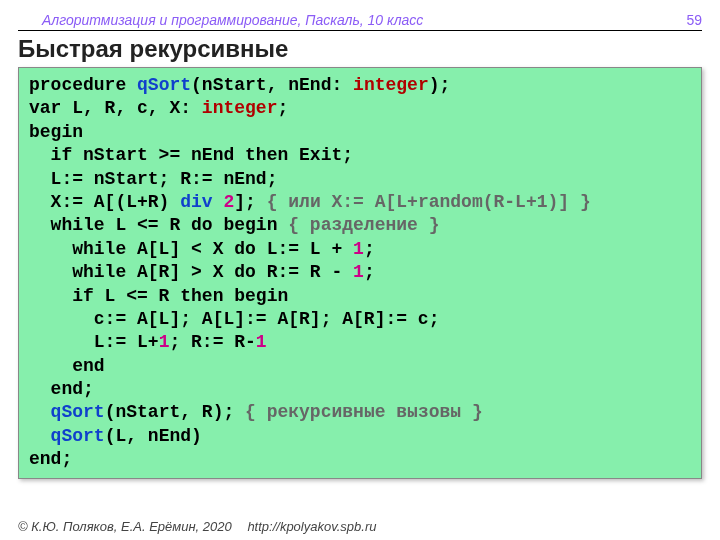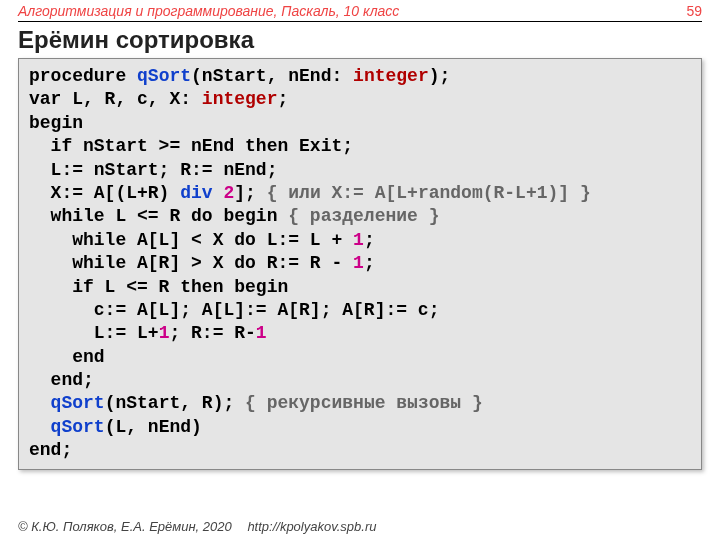--- a/index.html
+++ b/index.html
@@ -8,42 +8,43 @@
   width: 720px;
   height: 540px;
   background: #fff;
   font-family: Arial, sans-serif;
   overflow: hidden;
   position: relative;
 }
 .header {
   display: flex;
   justify-content: space-between;
-  padding: 3px 18px 0 18px;
+  padding: 12px 18px 0 18px;
   font-size: 14px;
   font-style: italic;
-  color: #ef4444;
+  color: #8b5cf6;
+  margin-left: 24px;
 }
 .header .page-num {
   font-style: normal;
   font-weight: normal;
 }
 .divider {
   margin: 2px 18px 0 18px;
   border-top: 1px solid #000;
 }
 .title {
   font-size: 24px;
   font-weight: bold;
   color: #222;
   padding: 4px 18px 2px 18px;
 }
 .code-box {
   margin: 2px 18px 0 18px;
-  background: #e5e5e5;
+  background: #86efac;
   border: 1px solid #888;
   box-shadow: 2px 2px 4px rgba(0,0,0,0.25);
   padding: 6px 10px;
   font-family: "Courier New", monospace;
   font-size: 18px;
   line-height: 1.3;
   font-weight: bold;
   color: #000;
   white-space: pre;
 }
@@ -64,21 +65,21 @@
 </style>
 </head>
 <body>
 
 <div class="header">
   <span>Алгоритмизация и программирование, Паскаль, 10 класс</span>
   <span class="page-num">59</span>
 </div>
 <div class="divider"></div>
 
-<div class="title">Ерёмин сортировка</div>
+<div class="title">Быстрая рекурсивные</div>
 
 <div class="code-box"><span class="kw">procedure </span><span class="id-blue">qSort</span><span>(nStart, nEnd: </span><span class="type-red">integer</span><span>);</span>
 <span>var L, R, c, X: </span><span class="type-red">integer</span><span>;</span>
 <span>begin</span>
 <span>  if nStart &gt;= nEnd then Exit;</span>
 <span>  L:= nStart; R:= nEnd;</span>
 <span>  X:= A[(L+R) </span><span class="id-blue">div </span><span class="num">2</span><span>]; </span><span class="comment">{ или X:= A[L+random(R-L+1)] }</span>
 <span>  while L &lt;= R do begin </span><span class="comment">{ разделение }</span>
 <span>    while A[L] &lt; X do L:= L + </span><span class="num">1</span><span>;</span>
 <span>    while A[R] &gt; X do R:= R - </span><span class="num">1</span><span>;</span>

